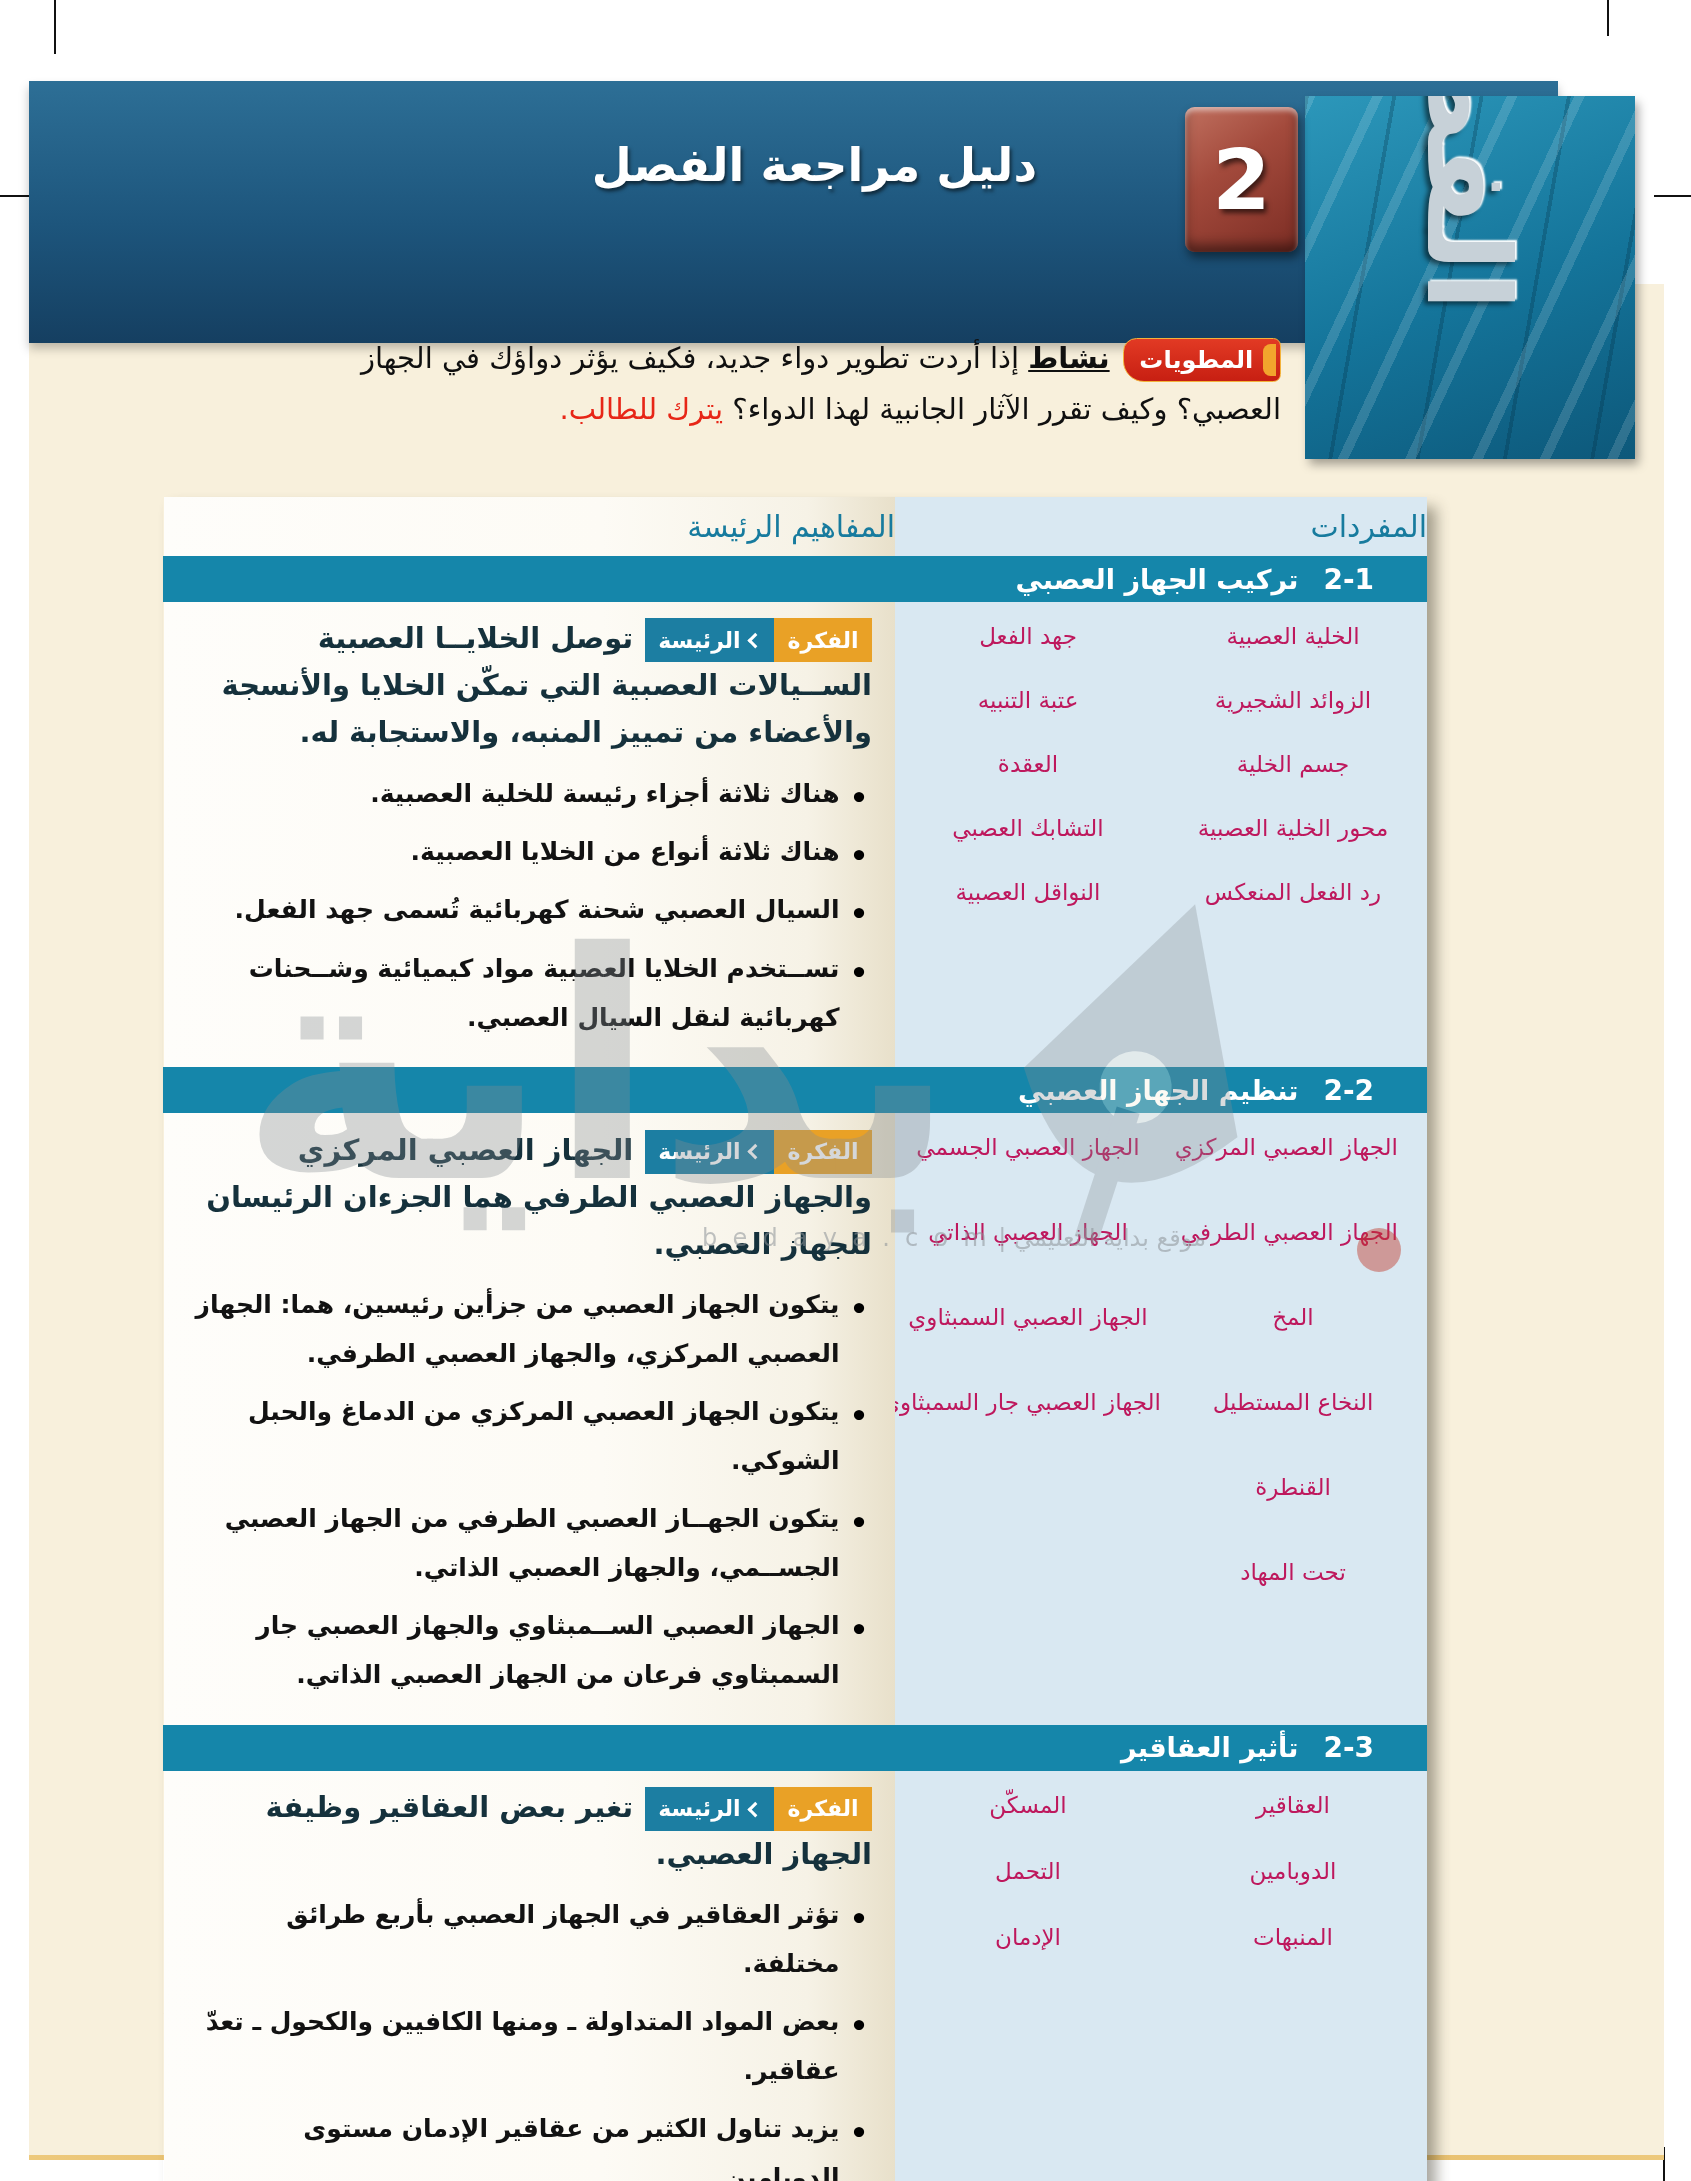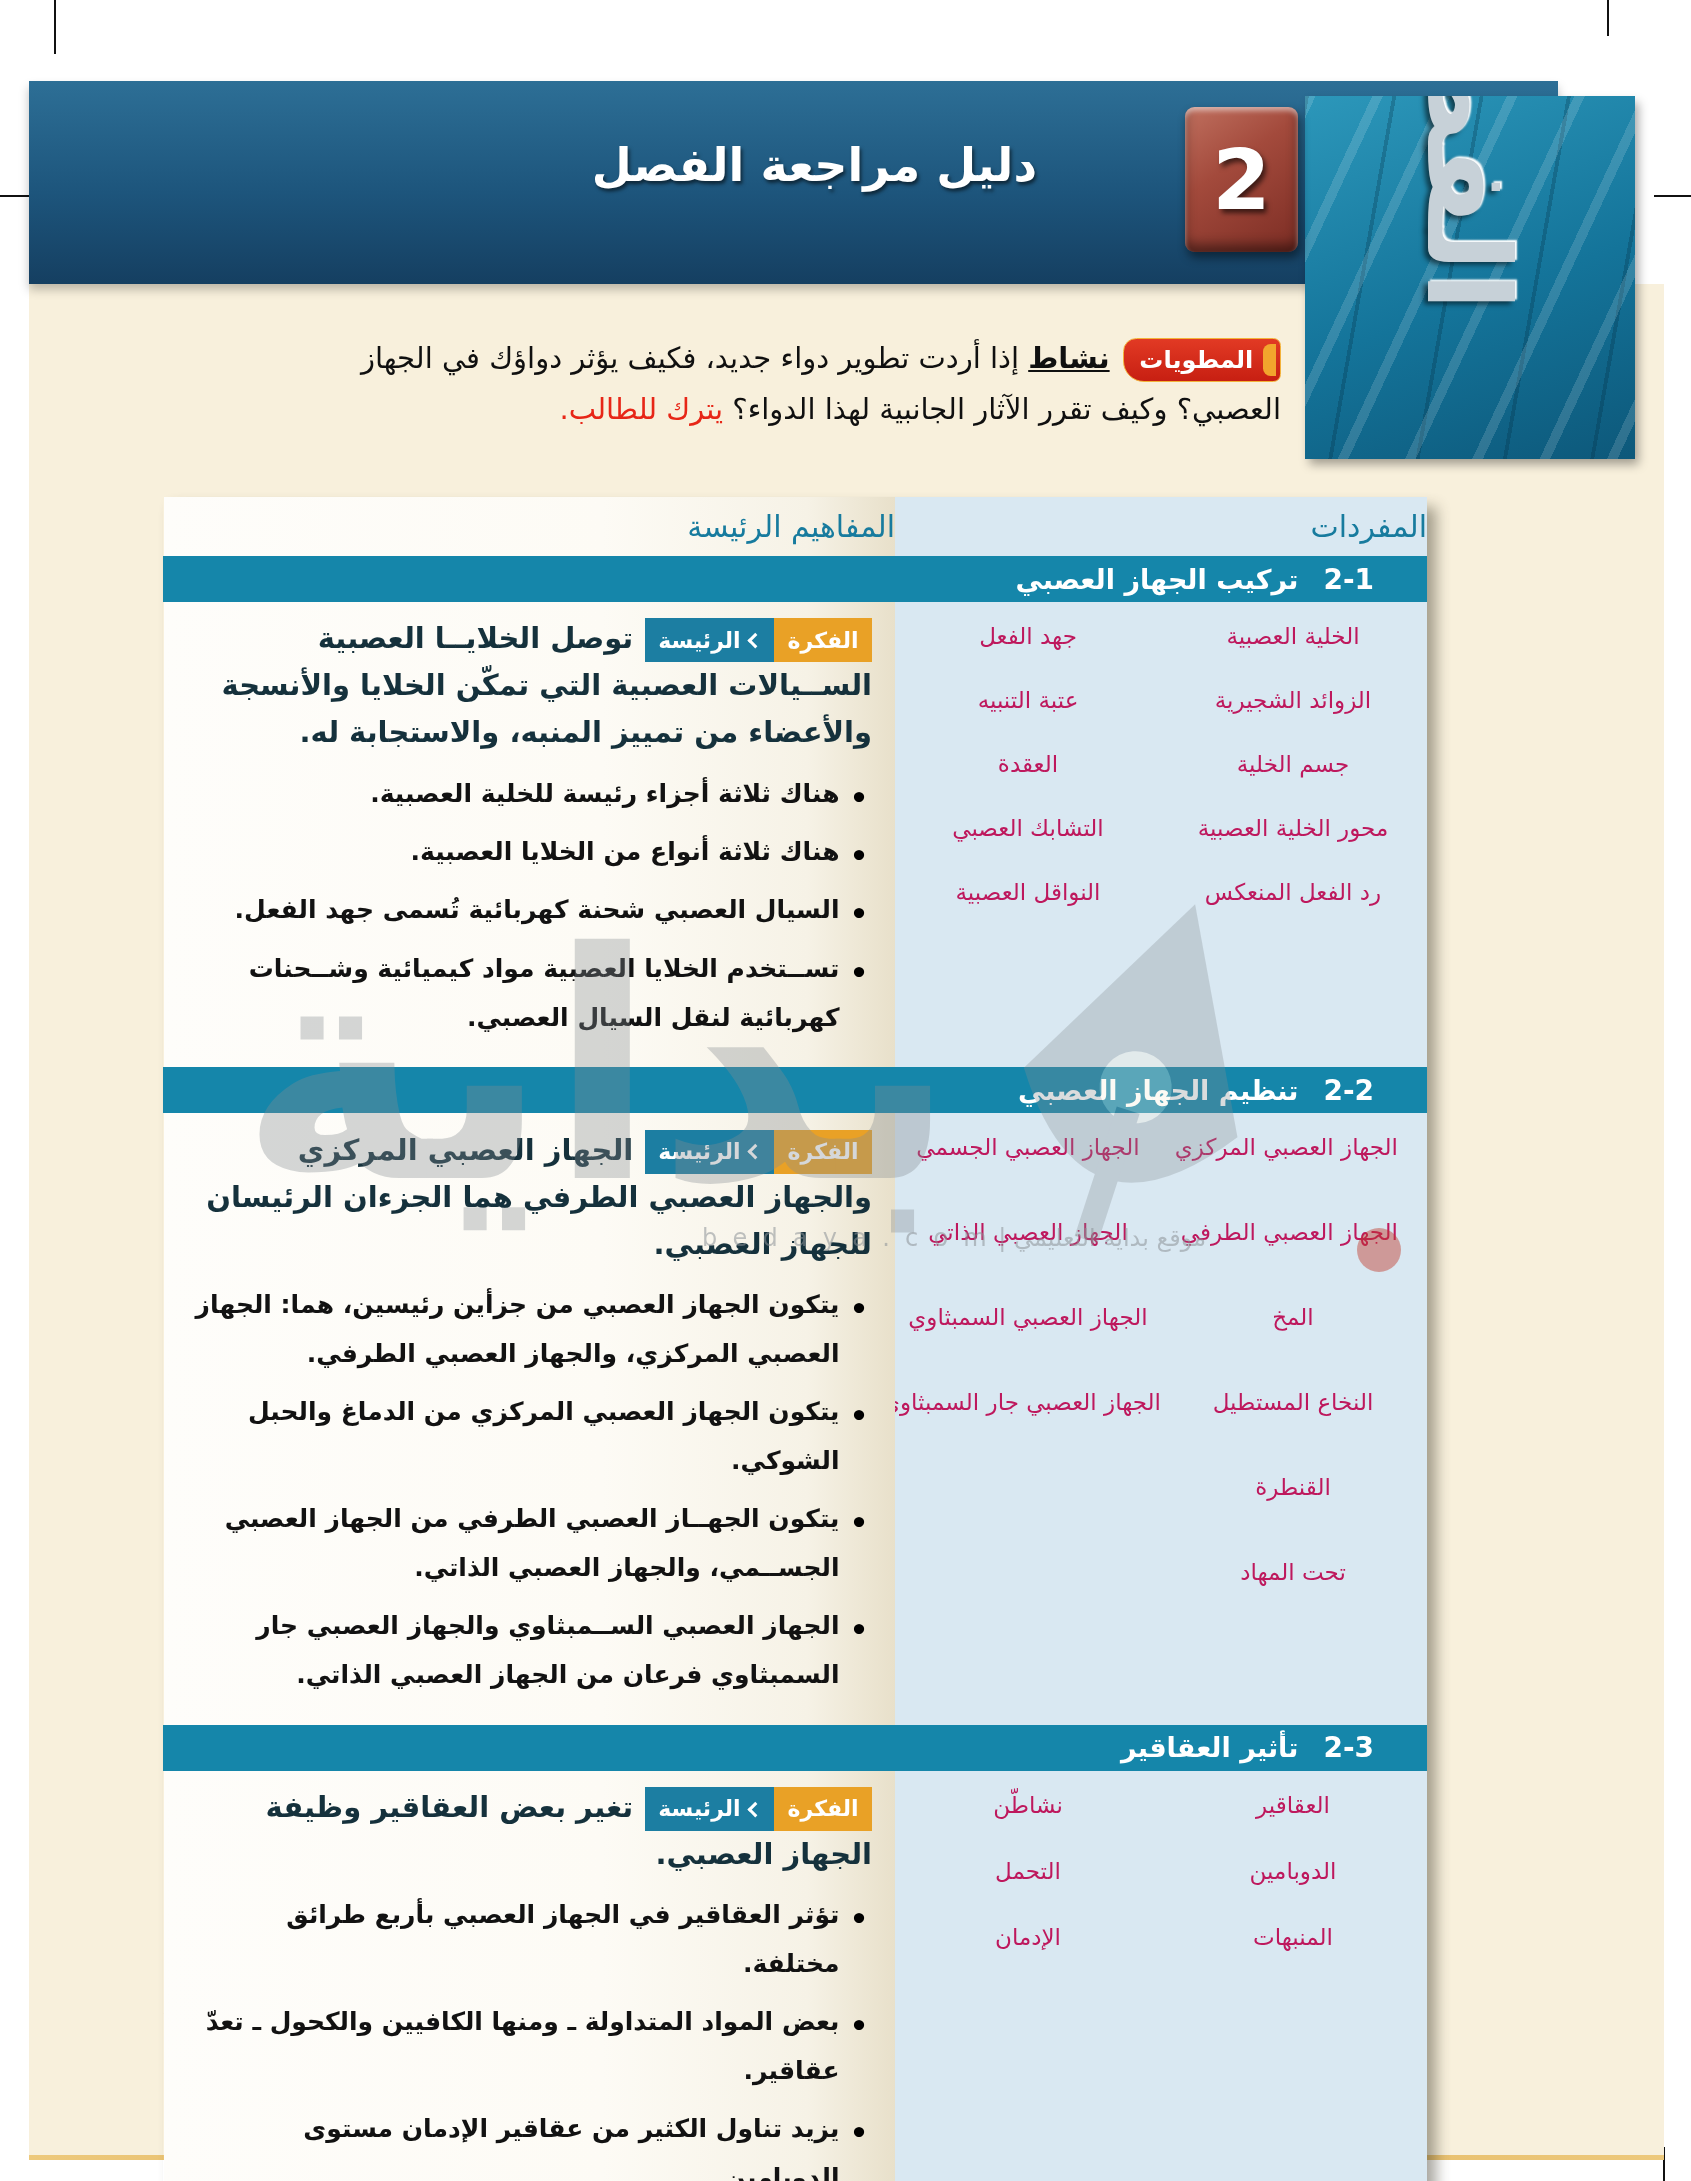--- a/index.html
+++ b/index.html
@@ -10,21 +10,21 @@
   .mark { position:absolute; background:#111; }
   .mark.v { width:1.9px; }
   .mark.h { height:1.9px; }
 
   
   .paper { position:absolute; left:29px; top:284px; width:1635px; height:1873px; background:#f8f0dc; }
   .footer-rule { position:absolute; left:29px; top:2155px; width:1635px; height:4.8px;
                  background:linear-gradient(90deg,#edc97c,#dfAE54,#edc97c); }
 
   
-  .banner { position:absolute; left:29px; top:81px; width:1529px; height:203px;
+  .banner { position:absolute; left:29px; top:81px; width:1529px; height:262px;
             background:linear-gradient(180deg,#2d6f96 0%,#1d557c 55%,#153f61 100%);
             box-shadow:0 5.7px 9.6px rgba(0,0,0,.25); }
   .banner-title { position:absolute; top:57px; right:521px; color:#ffffff; font-weight:bold;
                   font-size:46px; letter-spacing:1px; text-shadow:1.9px 2.9px 3.8px rgba(0,0,0,.55); direction:rtl; }
   .chapter-box { position:absolute; left:1185px; top:107px; width:113px; height:145px; z-index:6;
                  background:linear-gradient(145deg,#c0705f 0%,#a34a3c 40%,#7c2d24 100%);
                  border-radius:9.6px;
                  box-shadow:inset 0 3.8px 5.7px rgba(255,255,255,.5), inset 0 -7.6px 11.5px rgba(0,0,0,.45),
                             2.9px 5.7px 9.6px rgba(0,0,0,.45);
                  display:flex; align-items:center; justify-content:center; }
@@ -219,21 +219,21 @@
     </div>
 
     <div class="band">
       <span class="num">2-3</span>
       <span class="ttl">تأثير العقاقير</span>
     </div>
     <div class="grid-row content">
       <div class="vocab-bg vocab-panel">
         <div class="vocab-grid vg-s3">
           <span class="term c1">العقاقير</span>
-          <span class="term c2">نشاطّن</span>
+          <span class="term c2">المسكّن</span>
           <span class="term c1">الدوبامين</span>
           <span class="term c2">التحمل</span>
           <span class="term c1">المنبهات</span>
           <span class="term c2">الإدمان</span>
         </div>
       </div>
       <div class="concepts-bg concepts-panel" style="padding-bottom:115px;">
         <p class="idea"><span class="idea-badge">
               <span class="seg amber">الفكرة</span>
               <span class="seg tealc">

